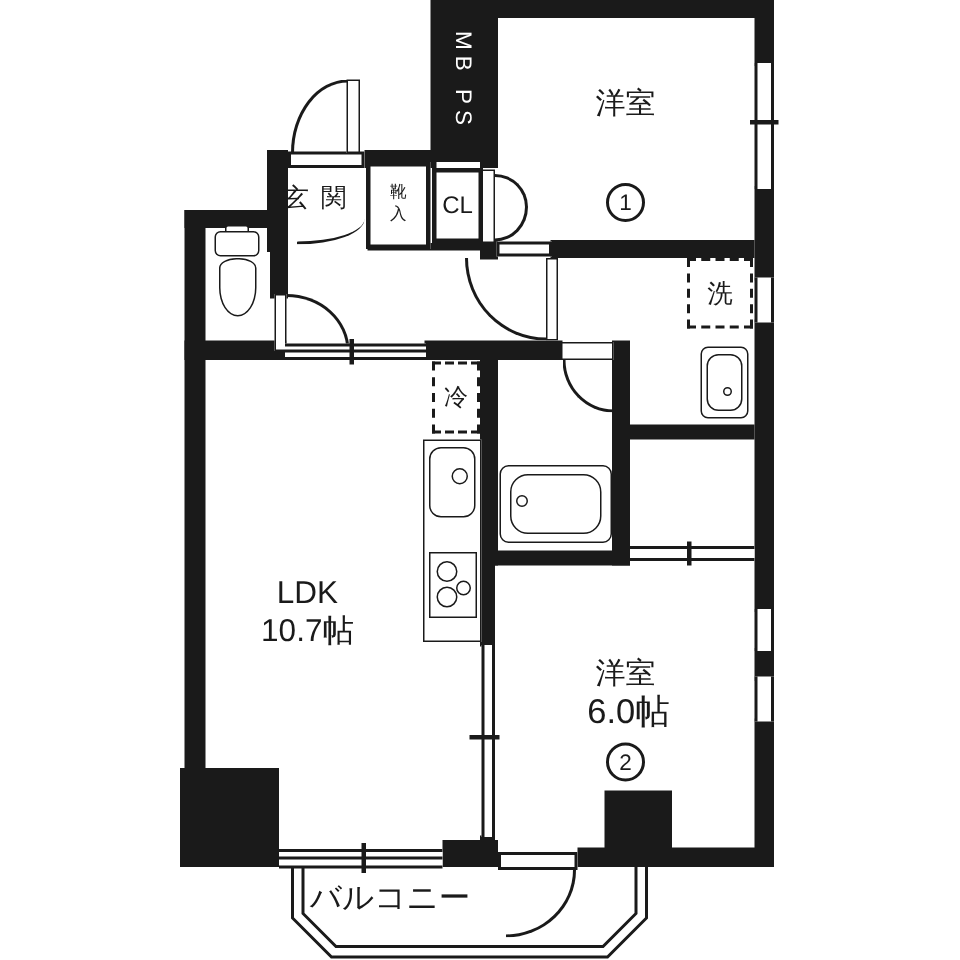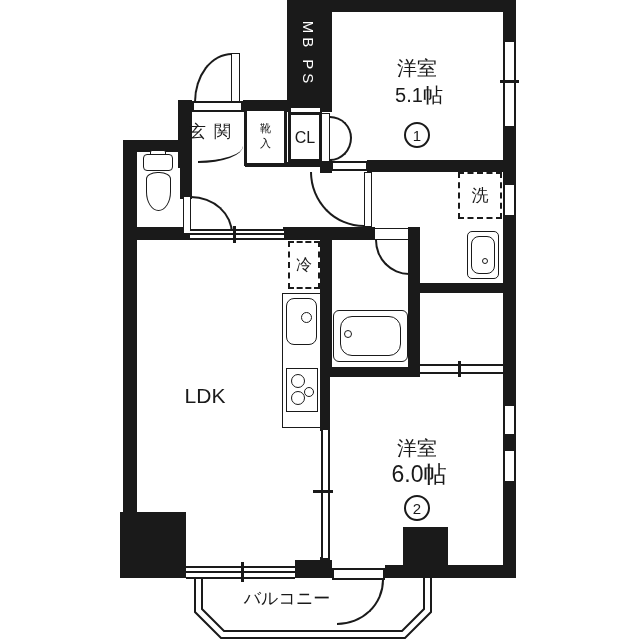--- a/index.html
+++ b/index.html
@@ -134,28 +134,28 @@
   <div class="ws" style="left:244px;top:108px;width:43px;height:58px;border-width:3px;"></div>
   <div class="lbl" style="left:257px;top:114px;width:17px;height:44px;font-size:11px;line-height:1.4;word-break:break-all;white-space:normal;text-align:center;">靴入</div>
   <div class="ws" style="left:288px;top:112px;width:34px;height:50px;border-width:3px;"></div>
   <div class="lbl" style="left:288px;top:128px;width:34px;height:20px;font-size:16px;">CL</div>
 
   <div class="lbl" style="left:261px;top:45px;width:96px;height:18px;color:#fff;font-size:15px;letter-spacing:4px;transform:rotate(90deg);">MB PS</div>
 
   <div class="lbl" style="left:186px;top:121px;width:56px;height:20px;font-size:17px;letter-spacing:8px;">玄関</div>
 
   <div class="lbl" style="left:357px;top:56px;width:120px;height:24px;font-size:20px;">洋室</div>
-  <div class="lbl" style="left:357px;top:84px;width:124px;height:22px;font-size:20px;">5.1帖</div>
   <div class="numcirc" style="left:404px;top:122px;width:26px;height:26px;">
     <span>1</span>
   </div>
 
   <div class="lbl" style="left:155px;top:385px;width:100px;height:22px;font-size:21px;">LDK</div>
+  <div class="lbl" style="left:145px;top:409px;width:120px;height:22px;font-size:21px;">10.7帖</div>
 
   <div class="lbl" style="left:357px;top:436px;width:120px;height:24px;font-size:20px;">洋室</div>
   <div class="lbl" style="left:357px;top:463px;width:124px;height:22px;font-size:23px;">6.0帖</div>
   <div class="numcirc" style="left:404px;top:495px;width:26px;height:26px;">
     <span>2</span>
   </div>
 
-  <div class="lbl" style="left:222px;top:588px;width:130px;height:20px;font-size:17px;">バルコニー</div>
+  <div class="lbl" style="left:195px;top:588px;width:130px;height:20px;font-size:21px;">バルコニー</div>
 
 </div>
 
 </body></html>

